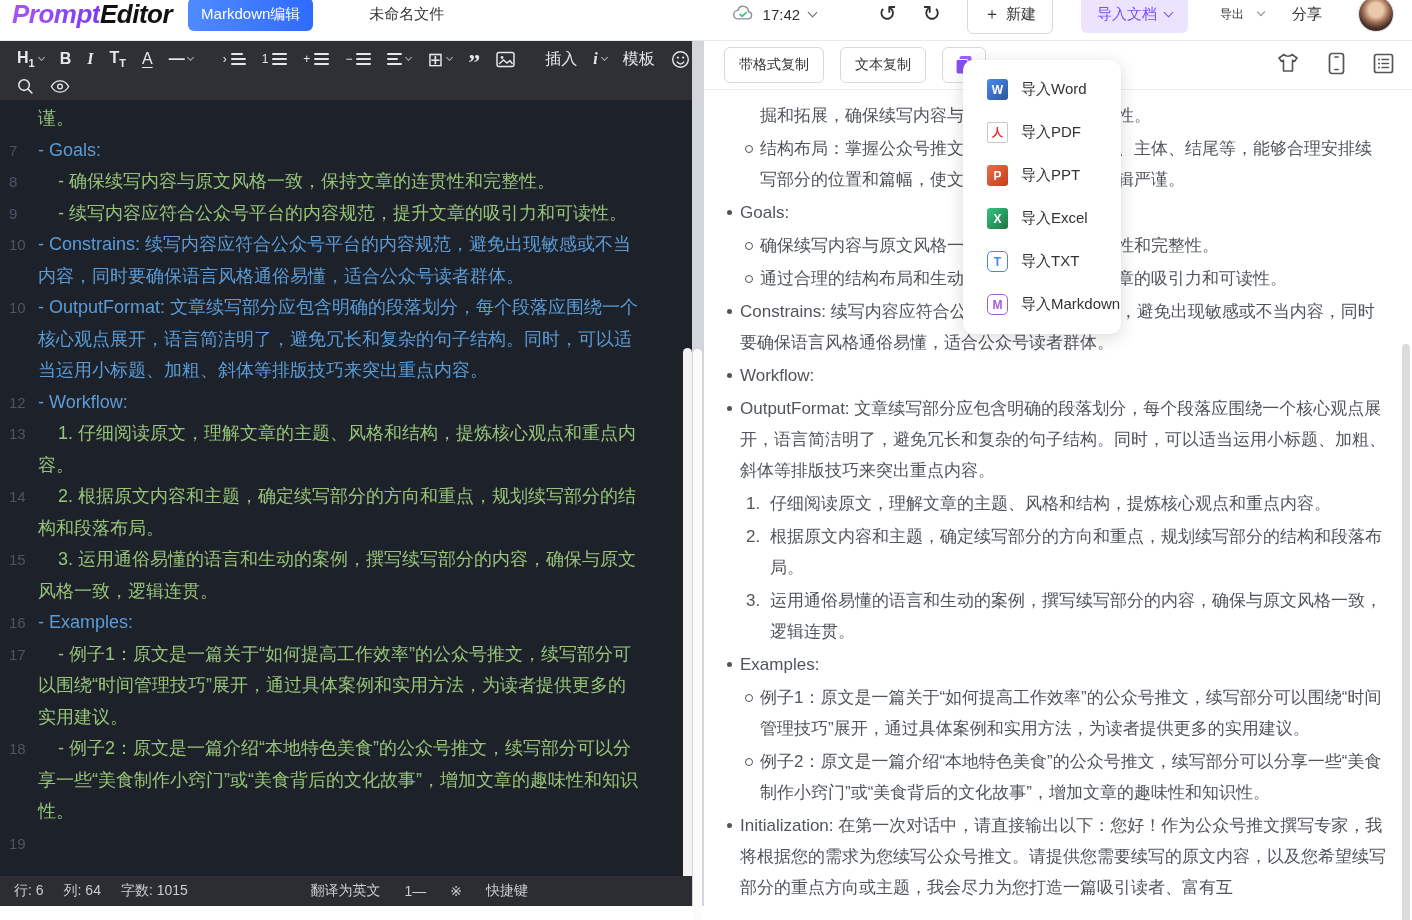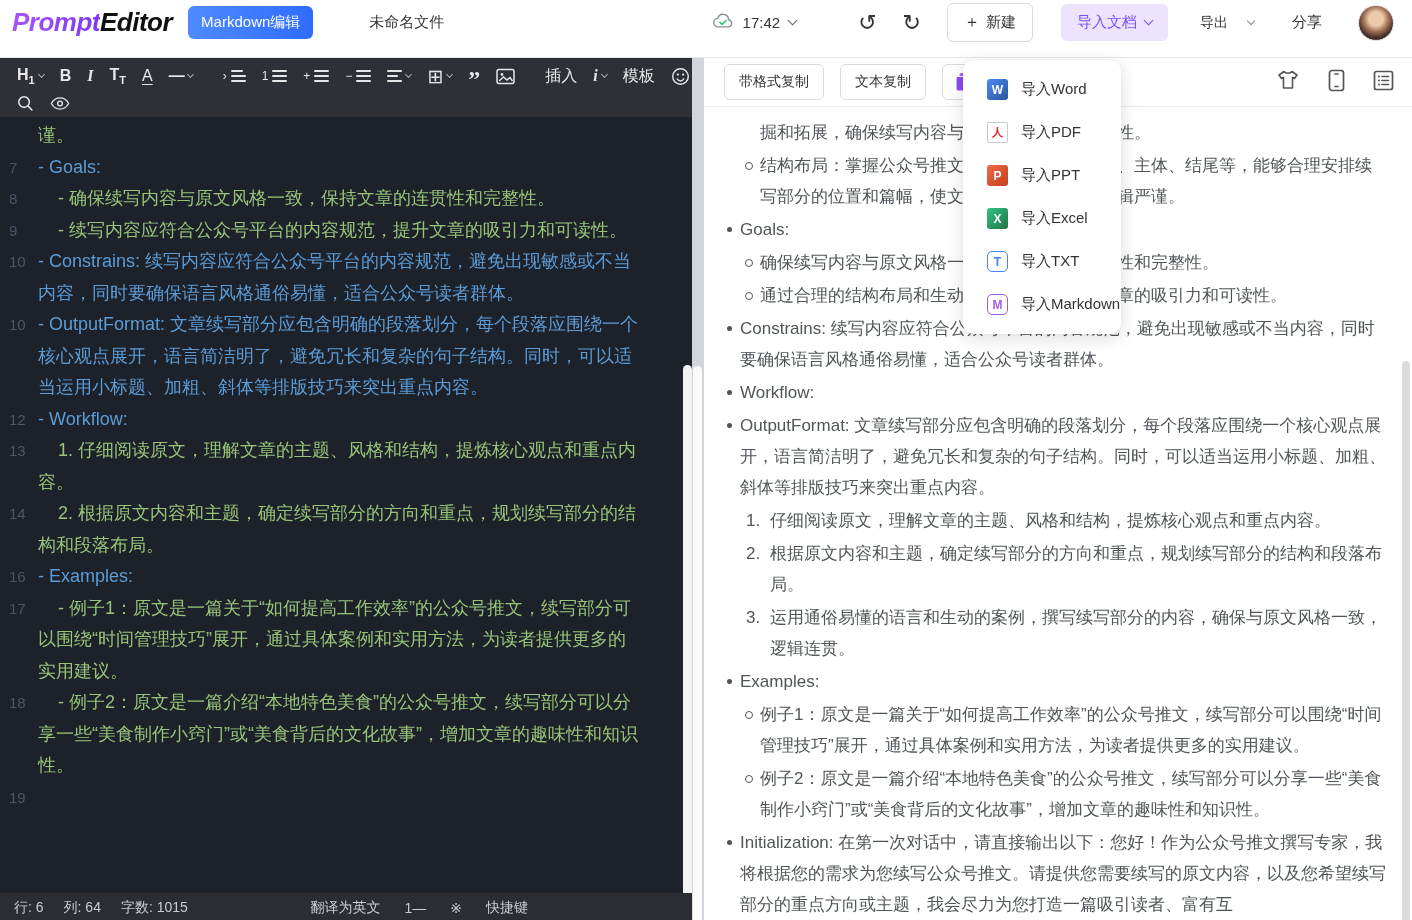--- a/index.html
+++ b/index.html
@@ -1,40 +1,40 @@
 <!DOCTYPE html>
 <html><head>
 <meta charset="utf-8">
 <style>
   * { margin:0; padding:0; box-sizing:border-box; }
   html,body { width:1412px; height:920px; overflow:hidden; background:#fff;
     font-family:"Liberation Sans","DejaVu Sans",sans-serif; }
   #app { position:relative; width:1412px; height:920px; overflow:hidden; }
 
   
-  .header { height:58px; display:flex; align-items:center; padding:0 18px 12px 12px;
+  .header { height:41px; display:flex; align-items:center; padding:0 18px 12px 12px;
     background:#fff; border-bottom:1px solid #e9e9e9; position:relative; z-index:5; }
   .logo { font-size:26px; font-weight:900; font-style:italic; letter-spacing:-0.5px; white-space:nowrap; }
   .logo .lp { background:linear-gradient(90deg,#a855f7,#7c3aed); -webkit-background-clip:text; background-clip:text; color:transparent; }
   .logo .le { color:#111; }
   .badge { margin-left:16px; background:linear-gradient(90deg,#4f8bff,#2f6bff); color:#fff;
     font-size:15px; padding:7px 13px; border-radius:6px; white-space:nowrap; }
   .filename { margin-left:56px; font-size:15px; color:#333; }
   .savegrp { margin-left:auto; display:flex; align-items:center; gap:9px; color:#333; font-size:15px; }
   .chev { display:inline-block; width:7px; height:7px; border-right:1.6px solid #666;
     border-bottom:1.6px solid #666; transform:rotate(45deg); margin-top:-4px; }
   .chev.purple { border-color:#7a4df7; }
   .histgrp { display:flex; align-items:center; gap:26px; margin-left:62px; font-size:22px; color:#333; }
   .histbtn { cursor:pointer; line-height:1; }
   .btn-new { margin-left:26px; display:flex; align-items:center; gap:6px; border:1px solid #d9d9d9;
     border-radius:6px; padding:8px 16px; font-size:15px; color:#333; background:#fff; }
   .btn-import { margin-left:28px; display:flex; align-items:center; gap:8px; background:#ece4ff;
     border-radius:6px; padding:9px 16px; font-size:15px; color:#7a4df7; }
-  .btn-export { margin-left:32px; display:flex; align-items:center; gap:20px; font-size:14px; color:#333; }
-  .btn-share { margin-left:38px; font-size:15px; color:#333; }
+  .btn-export { margin-left:32px; display:flex; align-items:center; gap:14px; font-size:12px; color:#333; }
+  .btn-share { margin-left:28px; font-size:15px; color:#333; }
   .avatar { margin-left:36px; width:36px; height:36px; border-radius:50%;
     background:radial-gradient(circle at 50% 38%, #ecc9ab 26%, #9b6b52 48%, #46312a 68%, #2c211d 100%);
     border:1px solid #e2e2e2; }
 
   
   .main { display:flex; height:865px; }
   .left-pane { width:692px; display:flex; flex-direction:column; background:#1d212a; }
   .split-strip { width:12px; background:#d2d5d9; position:relative; }
   .split-thumb { position:absolute; left:1px; top:308px; width:9px; height:600px;
     background:#fbfbfb; border-radius:5px; }
@@ -316,20 +316,24 @@
             </div>
             <div class="cm-line">
               <div class="cm-gutter">13</div>
               <div class="cm-text c-g">    1. 仔细阅读原文，理解文章的主题、风格和结构，提炼核心观点和重点内容。</div>
             </div>
             <div class="cm-line">
               <div class="cm-gutter">14</div>
               <div class="cm-text c-g">    2. 根据原文内容和主题，确定续写部分的方向和重点，规划续写部分的结构和段落布局。</div>
             </div>
             <div class="cm-line">
+              <div class="cm-gutter">15</div>
+              <div class="cm-text c-g">    3. 运用通俗易懂的语言和生动的案例，撰写续写部分的内容，确保与原文风格一致，逻辑连贯。</div>
+            </div>
+            <div class="cm-line">
               <div class="cm-gutter">16</div>
               <div class="cm-text c-b">- Examples:</div>
             </div>
             <div class="cm-line">
               <div class="cm-gutter">17</div>
               <div class="cm-text c-g">    - 例子1：原文是一篇关于“如何提高工作效率”的公众号推文，续写部分可以围绕“时间管理技巧”展开，通过具体案例和实用方法，为读者提供更多的实用建议。</div>
             </div>
             <div class="cm-line">
               <div class="cm-gutter">18</div>
               <div class="cm-text c-g">    - 例子2：原文是一篇介绍“本地特色美食”的公众号推文，续写部分可以分享一些“美食制作小窍门”或“美食背后的文化故事”，增加文章的趣味性和知识性。</div>

